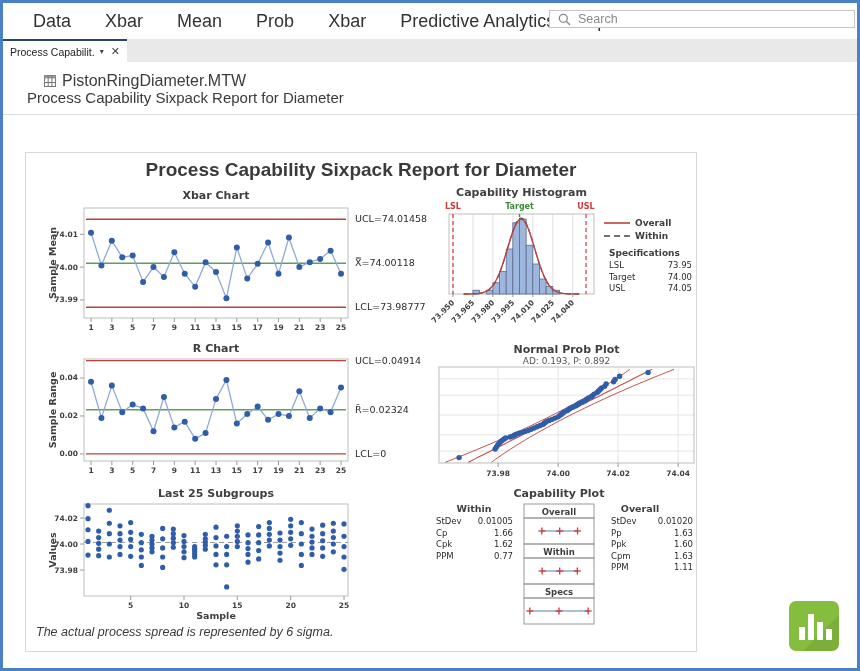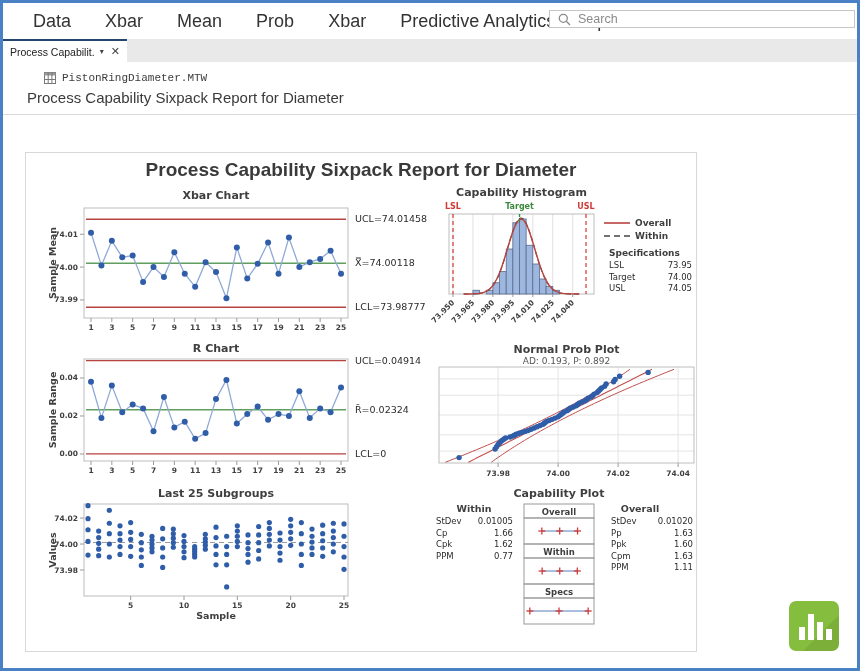--- a/index.html
+++ b/index.html
@@ -14,21 +14,21 @@
                padding:0 8px; gap:7px; }
   .searchbox input { border:none; outline:none; flex:1; font-size:12.5px; color:#444; font-family:inherit; background:transparent; }
   .searchbox input::placeholder { color:#8a8a8a; }
   .tabbar { position:absolute; left:0; top:36px; width:100%; height:23px; background:#e9e9e9; }
   .tab { position:absolute; left:0; top:0; height:23px; width:124px; background:#fff;
          border-top:2px solid #24466d; display:flex; align-items:center; padding:0 7px; gap:5px; }
   .tab-label { font-size:10.5px; color:#222; white-space:nowrap; overflow:hidden; }
   .tab-caret { font-size:8px; color:#444; }
   .tab-close { font-size:11px; color:#444; margin-left:2px; }
   .worksheet-row { position:absolute; left:41px; top:69px; display:flex; align-items:center; gap:6px; }
-  .worksheet-name { font-size:11px; color:#3c3c3c;font-family:Liberation Mono, monospace; }
+  .worksheet-name { font-size:16px; color:#3c3c3c; }
   .page-heading { position:absolute; left:24px; top:86px; font-size:15px; color:#3a3a3a; }
   .divider { position:absolute; left:0; top:111px; width:100%; height:1px; background:#dcdcdc; }
   .panel { position:absolute; left:22px; top:149px; width:672px; height:500px;
            border:1px solid #d8d8d8; background:#fff; }
   .panel-title { position:absolute; left:0; top:6px; width:100%; text-align:center;
                  font-size:19px; font-weight:bold; color:#3a3a3a; }
   .footnote { position:absolute; left:10px; top:472px; font-size:12.5px; font-style:italic; color:#3a3a3a; }
   #sixpack { position:absolute; left:0; top:0; }
   #sixpack text { font-family:"DejaVu Sans","Liberation Sans",sans-serif; }
   .minitab-icon { position:absolute; left:786px; top:598px; width:50px; height:50px;
@@ -538,20 +538,21 @@
         <text x="533" y="441.5" font-size="8.5" fill="#3f3f3f" text-anchor="middle" font-weight="600">Specs</text>
         <line x1="503.8333333333361" y1="458" x2="562.1666666666639" y2="458" stroke="#8fa9d6" stroke-width="1.5"></line>
         <line x1="500.3333333333361" y1="458" x2="507.3333333333361" y2="458" stroke="#cf3a36" stroke-width="1.3"></line>
         <line x1="503.8333333333361" y1="454.5" x2="503.8333333333361" y2="461.5" stroke="#cf3a36" stroke-width="1.3"></line>
         <line x1="529.5" y1="458" x2="536.5" y2="458" stroke="#cf3a36" stroke-width="1.3"></line>
         <line x1="533" y1="454.5" x2="533" y2="461.5" stroke="#cf3a36" stroke-width="1.3"></line>
         <line x1="558.6666666666639" y1="458" x2="565.6666666666639" y2="458" stroke="#cf3a36" stroke-width="1.3"></line>
         <line x1="562.1666666666639" y1="454.5" x2="562.1666666666639" y2="461.5" stroke="#cf3a36" stroke-width="1.3"></line>
       </svg>
     <div class="panel-title">Process Capability Sixpack Report for Diameter</div>
+    <div class="footnote">The actual process spread is represented by 6 sigma.</div>
   </div>
 
   <div class="minitab-icon">
     <svg width="50" height="50" viewBox="0 0 50 50">
       <rect x="0" y="0" width="50" height="50" fill="#85bd3f"></rect>
       <polygon points="50,14 50,50 14,50" fill="rgba(0,0,0,0.07)"></polygon>
       <rect x="10" y="26" width="6" height="13" fill="#fff"></rect>
       <rect x="19" y="13" width="6" height="26" fill="#fff"></rect>
       <rect x="28" y="21" width="6" height="18" fill="#fff"></rect>
       <rect x="37" y="28" width="6" height="11" fill="#fff"></rect>

